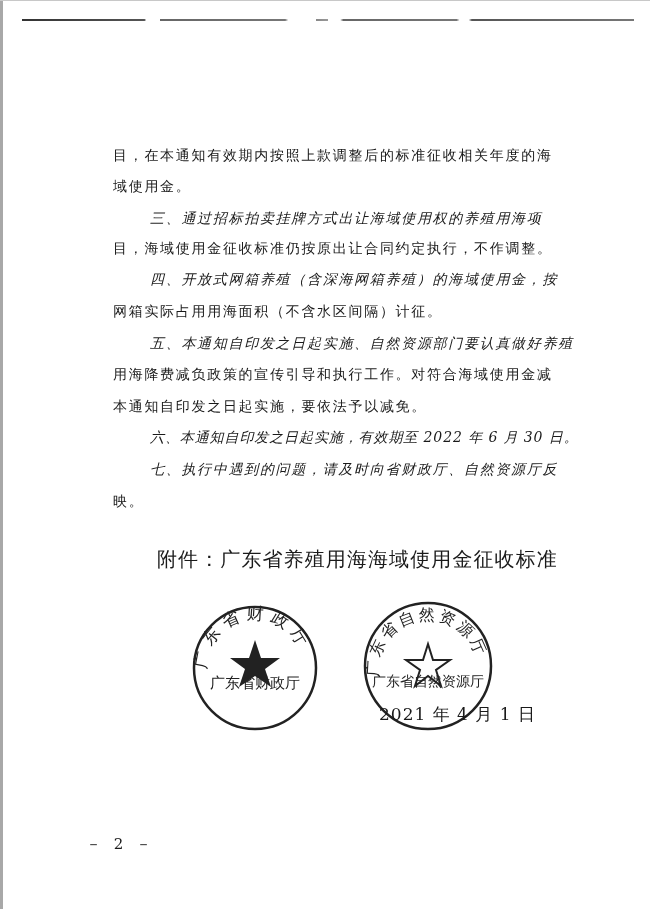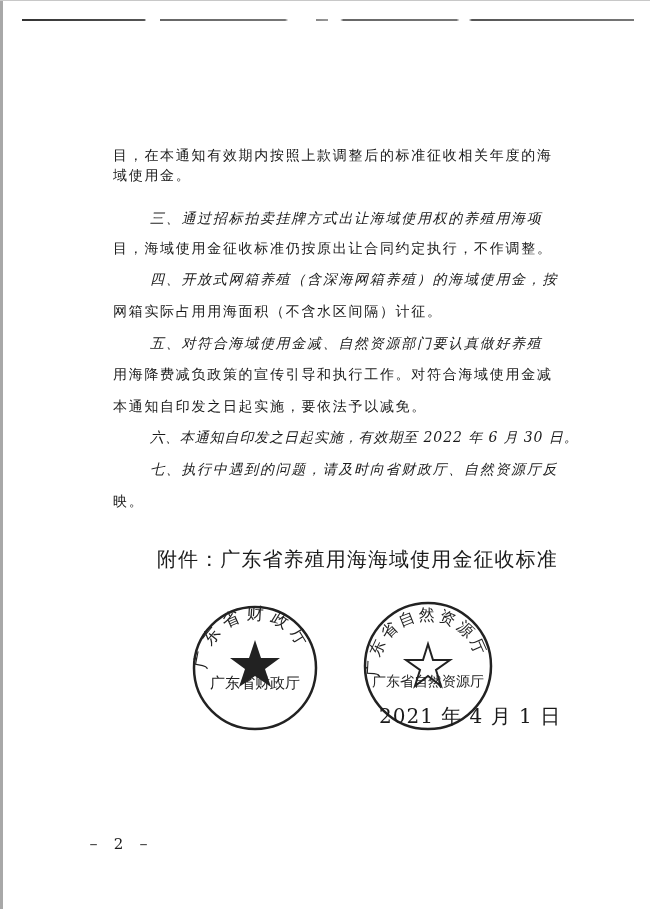--- a/index.html
+++ b/index.html
@@ -14,38 +14,38 @@
     .top-rule { position: absolute; left: 22px; top: 19px; width: 612px; height: 2px;
       background: linear-gradient(90deg,#333 0%,#555 20%,#fff 20.3%,#fff 22.5%,#666 22.6%,#777 43%,#fff 43.5%,#fff 48%,#888 48%,#999 50%,#fff 50%,#fff 52%,#666 52.5%,#777 71%,#fff 71.5%,#fff 73%,#555 73.5%,#777 100%); }
     .line {
       position: absolute; left: 113px; white-space: nowrap;
       font-size: 14px; letter-spacing: 1.7px; line-height: 20px; height: 20px;
     }
     .indent { left: 150px; font-style: italic; }
     .attachment { position: absolute; left: 157px; top: 546px; font-size: 20px; letter-spacing: 1.1px; white-space: nowrap; }
     .seal { position: absolute; }
     .seal svg { display: block; }
-    .seal-date { position: absolute; left: 379px; top: 703px; font-size: 20px; letter-spacing: 1px; white-space: nowrap; }
+    .seal-date { position: absolute; left: 379px; top: 703px; font-size: 17px; letter-spacing: 1px; white-space: nowrap; }
     .page-num { position: absolute; left: 86px; top: 835px; font-size: 15px; white-space: nowrap; letter-spacing: 4px; }
   </style>
 </head>
 <body>
 
 <div class="left-edge"></div>
 <div class="top-edge"></div>
 <div class="top-rule"></div>
 
 <div>
   <div class="line" style="top:145px">目，在本通知有效期内按照上款调整后的标准征收相关年度的海</div>
-  <div class="line" style="top:165px">域使用金。</div>
+  <div class="line" style="top:176px">域使用金。</div>
   <div class="line indent" style="top:208px">三、通过招标拍卖挂牌方式出让海域使用权的养殖用海项</div>
   <div class="line" style="top:238px">目，海域使用金征收标准仍按原出让合同约定执行，不作调整。</div>
   <div class="line indent" style="top:269px">四、开放式网箱养殖（含深海网箱养殖）的海域使用金，按</div>
   <div class="line" style="top:301px">网箱实际占用用海面积（不含水区间隔）计征。</div>
-  <div class="line indent" style="top:333px">五、对符合海域使用金减、自然资源部门要认真做好养殖</div>
+  <div class="line indent" style="top:333px">五、本通知自印发之日起实施、自然资源部门要认真做好养殖</div>
   <div class="line" style="top:364px">用海降费减负政策的宣传引导和执行工作。对符合海域使用金减</div>
   <div class="line" style="top:396px">本通知自印发之日起实施，要依法予以减免。</div>
   <div class="line indent" style="top:427px;letter-spacing:0.9px">六、本通知自印发之日起实施，有效期至 2022 年 6 月 30 日。</div>
   <div class="line indent" style="top:459px">七、执行中遇到的问题，请及时向省财政厅、自然资源厅反</div>
   <div class="line" style="top:491px">映。</div>
 </div>
 
 <div class="attachment">附件：广东省养殖用海海域使用金征收标准</div>
 
 <div class="seal" style="left:190px; top:604px;">

